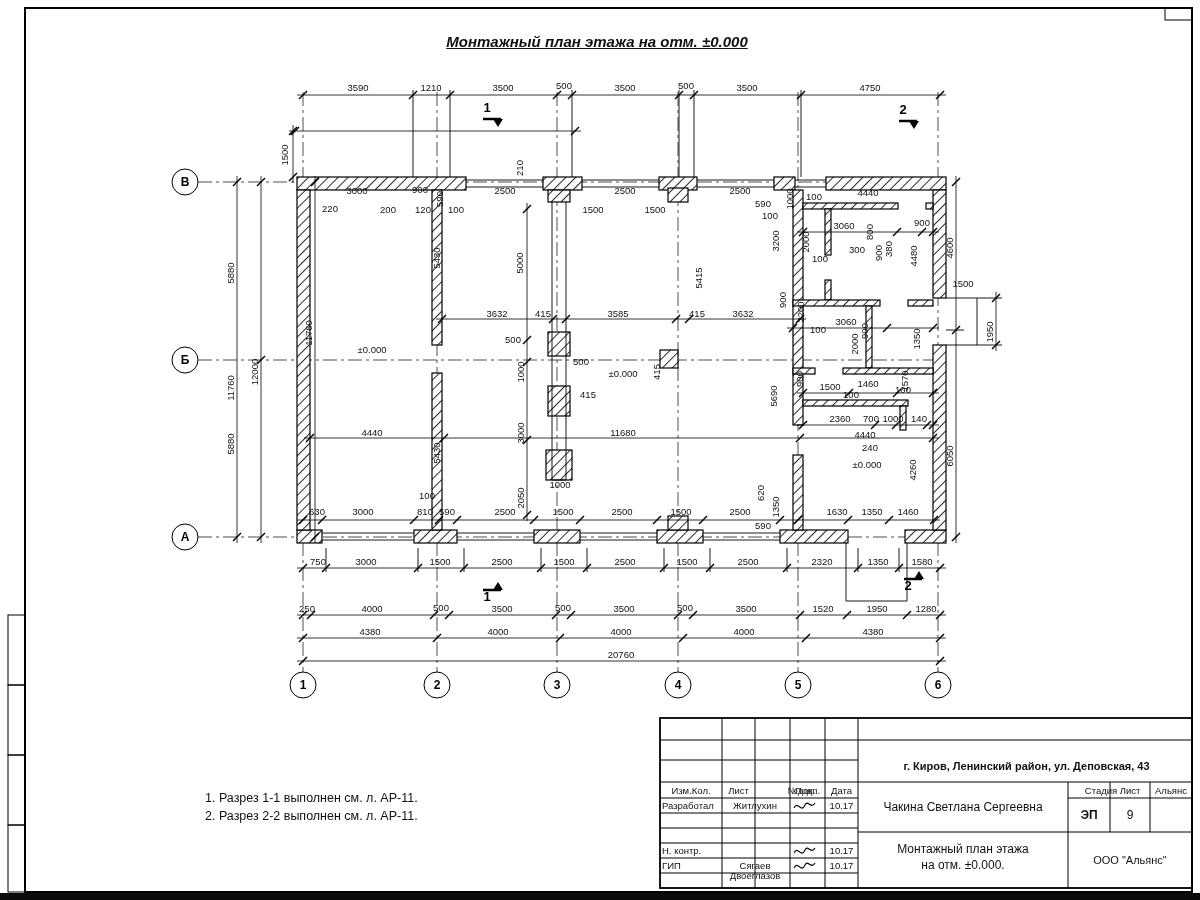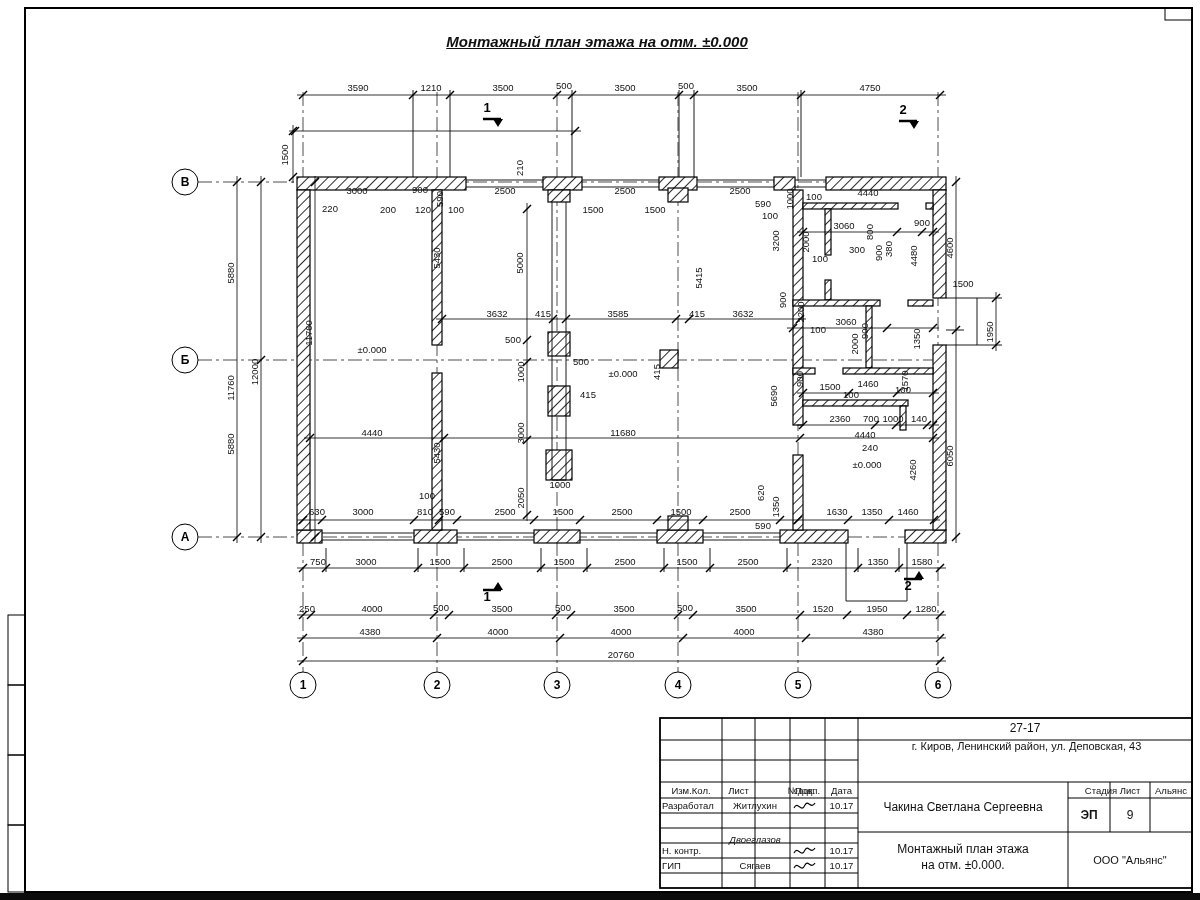--- a/index.html
+++ b/index.html
@@ -467,36 +467,39 @@
         <line x1="899" y1="121" x2="917" y2="121" stroke="#000" stroke-width="2.5"></line>
         <path d="M909 121 h10 l-5 8 z" fill="#000"></path>
         <text x="908" y="590" text-anchor="middle" class="seclbl">2</text>
         <line x1="904" y1="579" x2="922" y2="579" stroke="#000" stroke-width="2.5"></line>
         <path d="M914 579 h10 l-5 -8 z" fill="#000"></path>
       </g>
 </svg>
 
 <div class="ovl title">Монтажный план этажа на отм. ±0.000</div>
 
-
-<div class="tbt fs12" style="left:858px;top:721px;width:334px;height:18px;">27-17</div>
-<div class="tbt fs11" style="left:858px;top:740px;width:337px;height:15px;">г. Киров, Ленинский район, ул. Деповская, 43</div>
+<div class="ovl notes">
+  <div>1. Разрез 1-1 выполнен см. л. АР-11.</div>
+  <div>2. Разрез 2-2 выполнен см. л. АР-11.</div>
+</div>
+
+<div class="tbt fs11" style="left:858px;top:760px;width:337px;height:15px;font-weight:bold;">г. Киров, Ленинский район, ул. Деповская, 43</div>
 
 <div class="tbt fs9" style="left:660px;top:785px;width:62px;">Изм.Кол.</div>
 <div class="tbt fs9" style="left:722px;top:785px;width:33px;">Лист</div>
 <div class="tbt fs9" style="left:755px;top:785px;width:35px;padding-left:29px;">№док.</div>
 <div class="tbt fs9" style="left:790px;top:785px;width:35px;">Подп.</div>
 <div class="tbt fs9" style="left:825px;top:785px;width:33px;">Дата</div>
 
 <div class="tbt fs9 lft" style="left:662px;top:800px;width:84px;">Разработал</div>
 <div class="tbt fs9" style="left:722px;top:800px;width:66px;">Житлухин</div>
 <div class="tbt fs9" style="left:825px;top:800px;width:33px;">10.17</div>
 
 <div class="tbt fs9 lft" style="left:662px;top:845px;width:40px;">Н. контр.</div>
-<div class="tbt fs9" style="left:722px;top:834px;width:66px;font-style:italic;">Двоеглазов</div>
+<div class="tbt fs9" style="left:722px;top:870px;width:66px;">Двоеглазов</div>
 <div class="tbt fs9" style="left:825px;top:845px;width:33px;">10.17</div>
 
 <div class="tbt fs9 lft" style="left:662px;top:860px;width:60px;">ГИП</div>
 <div class="tbt fs9" style="left:722px;top:860px;width:66px;">Сягаев</div>
 <div class="tbt fs9" style="left:825px;top:860px;width:33px;">10.17</div>
 
 <div class="tbt fs12" style="left:858px;top:782px;width:210px;height:50px;line-height:50px;">Чакина Светлана Сергеевна</div>
 
 <div class="tbt fs9" style="left:1068px;top:785px;width:66px;">Стадия</div>
 <div class="tbt fs9" style="left:1110px;top:785px;width:40px;">Лист</div>

